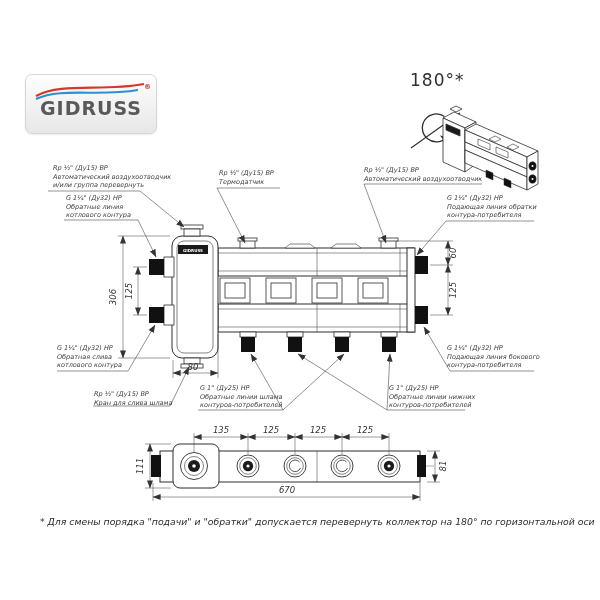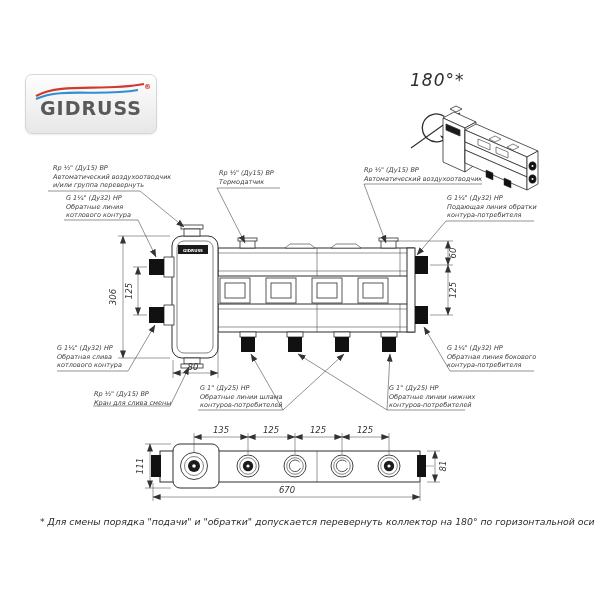--- a/index.html
+++ b/index.html
@@ -12,21 +12,21 @@
   .logo{position:absolute;left:25px;top:74px;width:130px;height:58px;
         background:linear-gradient(#fefefe,#e7e7e7);
         border:1px solid #d6d6d6;border-radius:7px;
         box-shadow:inset 0 1px 0 #fff,0 1px 2px rgba(0,0,0,.08);}
   .logo-swoosh{position:absolute;left:8px;top:5px;}
   .logo-name{position:absolute;left:0;top:22px;width:100%;text-align:center;
         font-weight:bold;font-size:19px;letter-spacing:1px;color:#58595b;}
   .logo-reg{position:absolute;right:5px;top:8px;font-size:7px;color:#c8281c;font-weight:bold;}
 
   
-  .rot-label{position:absolute;left:410px;top:70px;font-size:17px;font-style:italic;
+  .rot-label{position:absolute;left:410px;top:70px;font-size:17px;
         color:#2f2f2f;letter-spacing:1px;}
 
   
   .ann{position:absolute;font-style:italic;font-size:6.5px;line-height:1.32;
         color:#3a3a3a;white-space:nowrap;}
   .ann div{white-space:nowrap;}
 
   .footnote{position:absolute;left:40px;top:516px;width:560px;
         font-size:9.3px;font-style:italic;color:#2a2a2a;white-space:nowrap;}
 </style>
@@ -279,31 +279,31 @@
     <div>Rp ½" (Ду15) ВР</div>
     <div>Автоматический воздухоотводчик</div>
   </div>
   <div class="ann" style="left:447px;top:194px;">
     <div>G 1¼" (Ду32) НР</div>
     <div>Подающая линия обратки</div>
     <div>контура-потребителя</div>
   </div>
   <div class="ann" style="left:447px;top:344px;">
     <div>G 1¼" (Ду32) НР</div>
-    <div>Обратная линия бокового</div>
+    <div>Подающая линия бокового</div>
     <div>контура-потребителя</div>
   </div>
   <div class="ann" style="left:57px;top:344px;">
     <div>G 1¼" (Ду32) НР</div>
     <div>Обратная слива</div>
     <div>котлового контура</div>
   </div>
   <div class="ann" style="left:94px;top:390px;">
     <div>Rp ½" (Ду15) ВР</div>
-    <div>Кран для слива смены</div>
+    <div>Кран для слива шлама</div>
   </div>
   <div class="ann" style="left:200px;top:384px;">
     <div>G 1" (Ду25) НР</div>
     <div>Обратные линии шлама</div>
     <div>контуров-потребителей</div>
   </div>
   <div class="ann" style="left:389px;top:384px;">
     <div>G 1" (Ду25) НР</div>
     <div>Обратные линии нижних</div>
     <div>контуров-потребителей</div>

